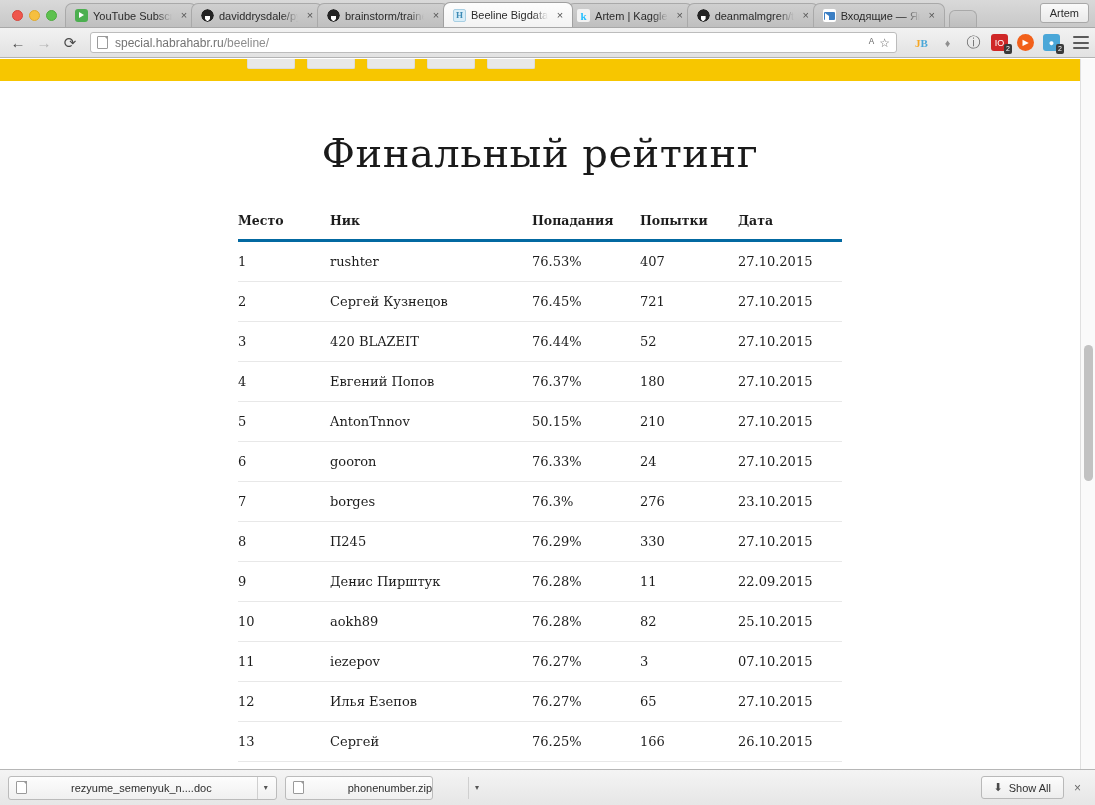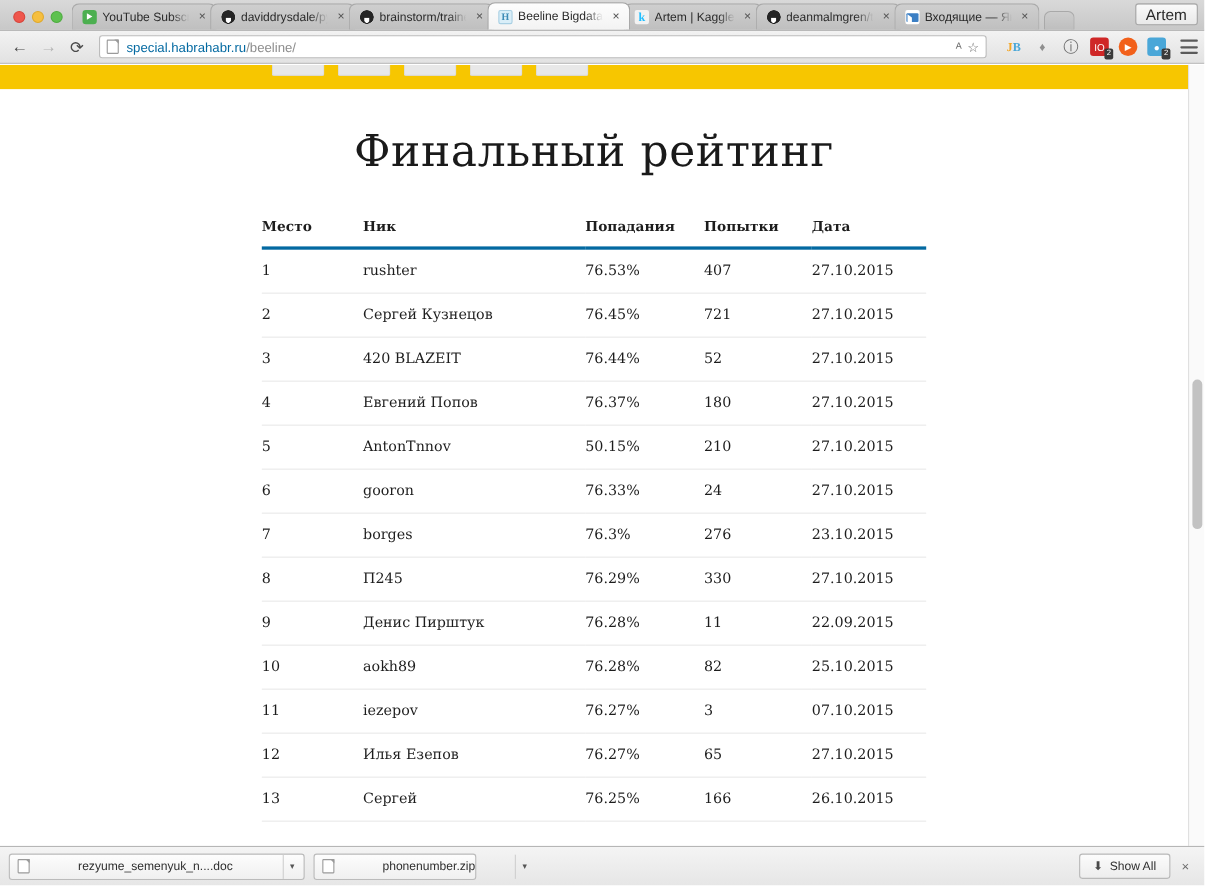--- a/index.html
+++ b/index.html
@@ -113,21 +113,21 @@
   #new-tab-btn {
     width: 28px; height: 17px; margin-left: 10px; margin-bottom: 0;
     background: linear-gradient(#cdcdcd, #bebebe);
     border: 1px solid #a9a9a9; border-bottom: none;
     border-radius: 6px 6px 0 0;
   }
   #profile-button {
     position: absolute; right: 6px; top: 3px;
     height: 20px; padding: 0 9px;
     display: flex; align-items: center;
-    font-size: 14px; color: #2b2b2b;
+    font-size: 11px; color: #2b2b2b;
     background: linear-gradient(#fafafa, #e9e9e9);
     border: 1px solid #a8a8a8; border-radius: 3px;
   }
 
   
   #toolbar {
     height: 30px;
     background: linear-gradient(#f2f2f2, #e2e2e2);
     border-bottom: 1px solid #b3b3b3;
     display: flex; align-items: center;
@@ -149,21 +149,21 @@
   #page-doc-icon {
     width: 11px; height: 13px; flex: 0 0 11px;
     border: 1px solid #9a9a9a; background: #fff;
     margin-right: 7px; border-radius: 1px;
     position: relative;
   }
   #page-doc-icon::after {
     content: ""; position: absolute; right: -1px; top: -1px;
     border-left: 4px solid transparent; border-top: 4px solid #9a9a9a;
   }
-  #url-domain { color: #0369a1; }
+  #url-domain { color: #737373; }
   #url-path { color: #8d8d8d; }
   #addr-right { display: flex; align-items: center; gap: 5px; margin-left: auto; }
   .addr-icon { font-size: 12px; color: #6d6d6d; }
   #toolbar-ext { display: flex; align-items: center; gap: 9px; padding-left: 8px; }
   .ext-icon {
     width: 17px; height: 17px;
     display: flex; align-items: center; justify-content: center;
     font-size: 11px; position: relative;
   }
   .ext-badge {
@@ -194,21 +194,21 @@
     position: absolute; top: 0; left: 0; width: 1080px; height: 10px;
     display: flex; gap: 12px; padding-left: 247px;
   }
   .site-nav-btn {
     width: 48px; height: 10px;
     background: #e8e8e8;
     border: 1px solid #dcdcdc; border-top: none;
     border-radius: 0 0 2px 2px;
   }
 
-  #page-content { width: 1080px; padding-top: 34px; }
+  #page-content { width: 1080px; padding-top: 49px; }
   #page-title {
     text-align: center;
     font-family: "DejaVu Serif", "Liberation Serif", serif;
     font-size: 40px; font-weight: 400; color: #1a1a1a;
     letter-spacing: 0.5px;
     padding-bottom: 28px;
   }
 
   #rating-table-wrap { padding: 0 0 0 0; display: flex; justify-content: center; }
   table#rating-table {

